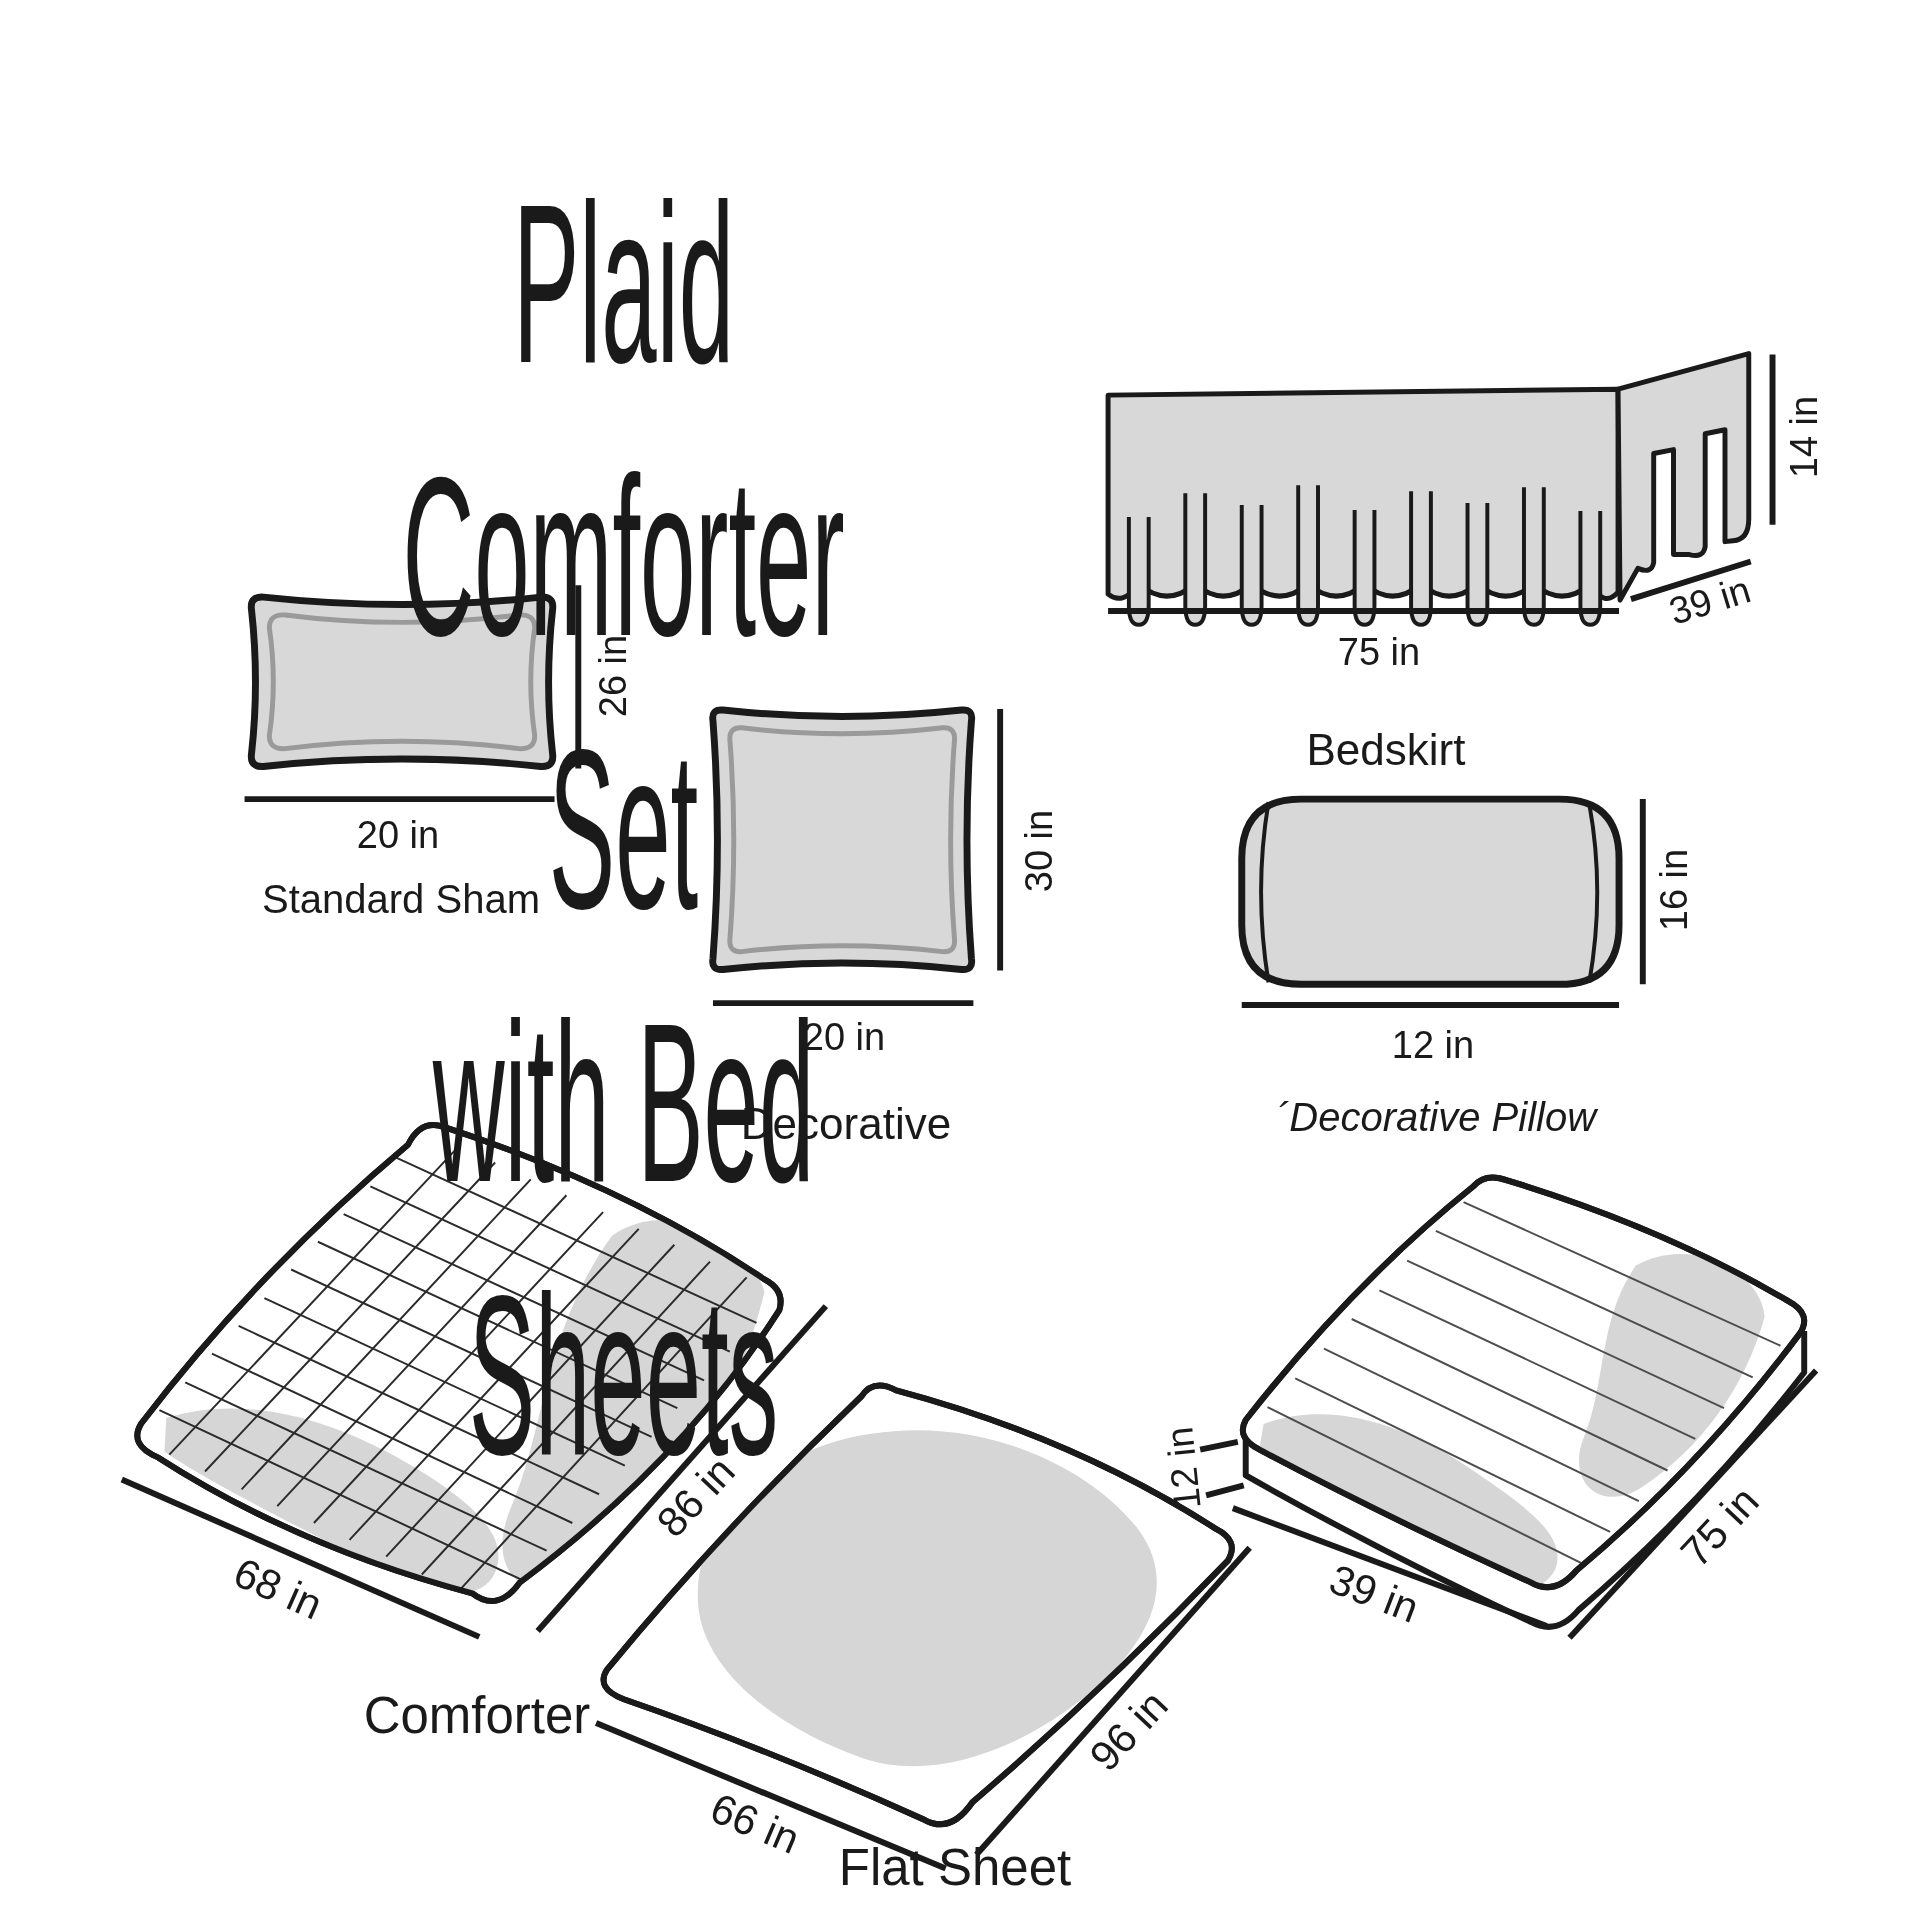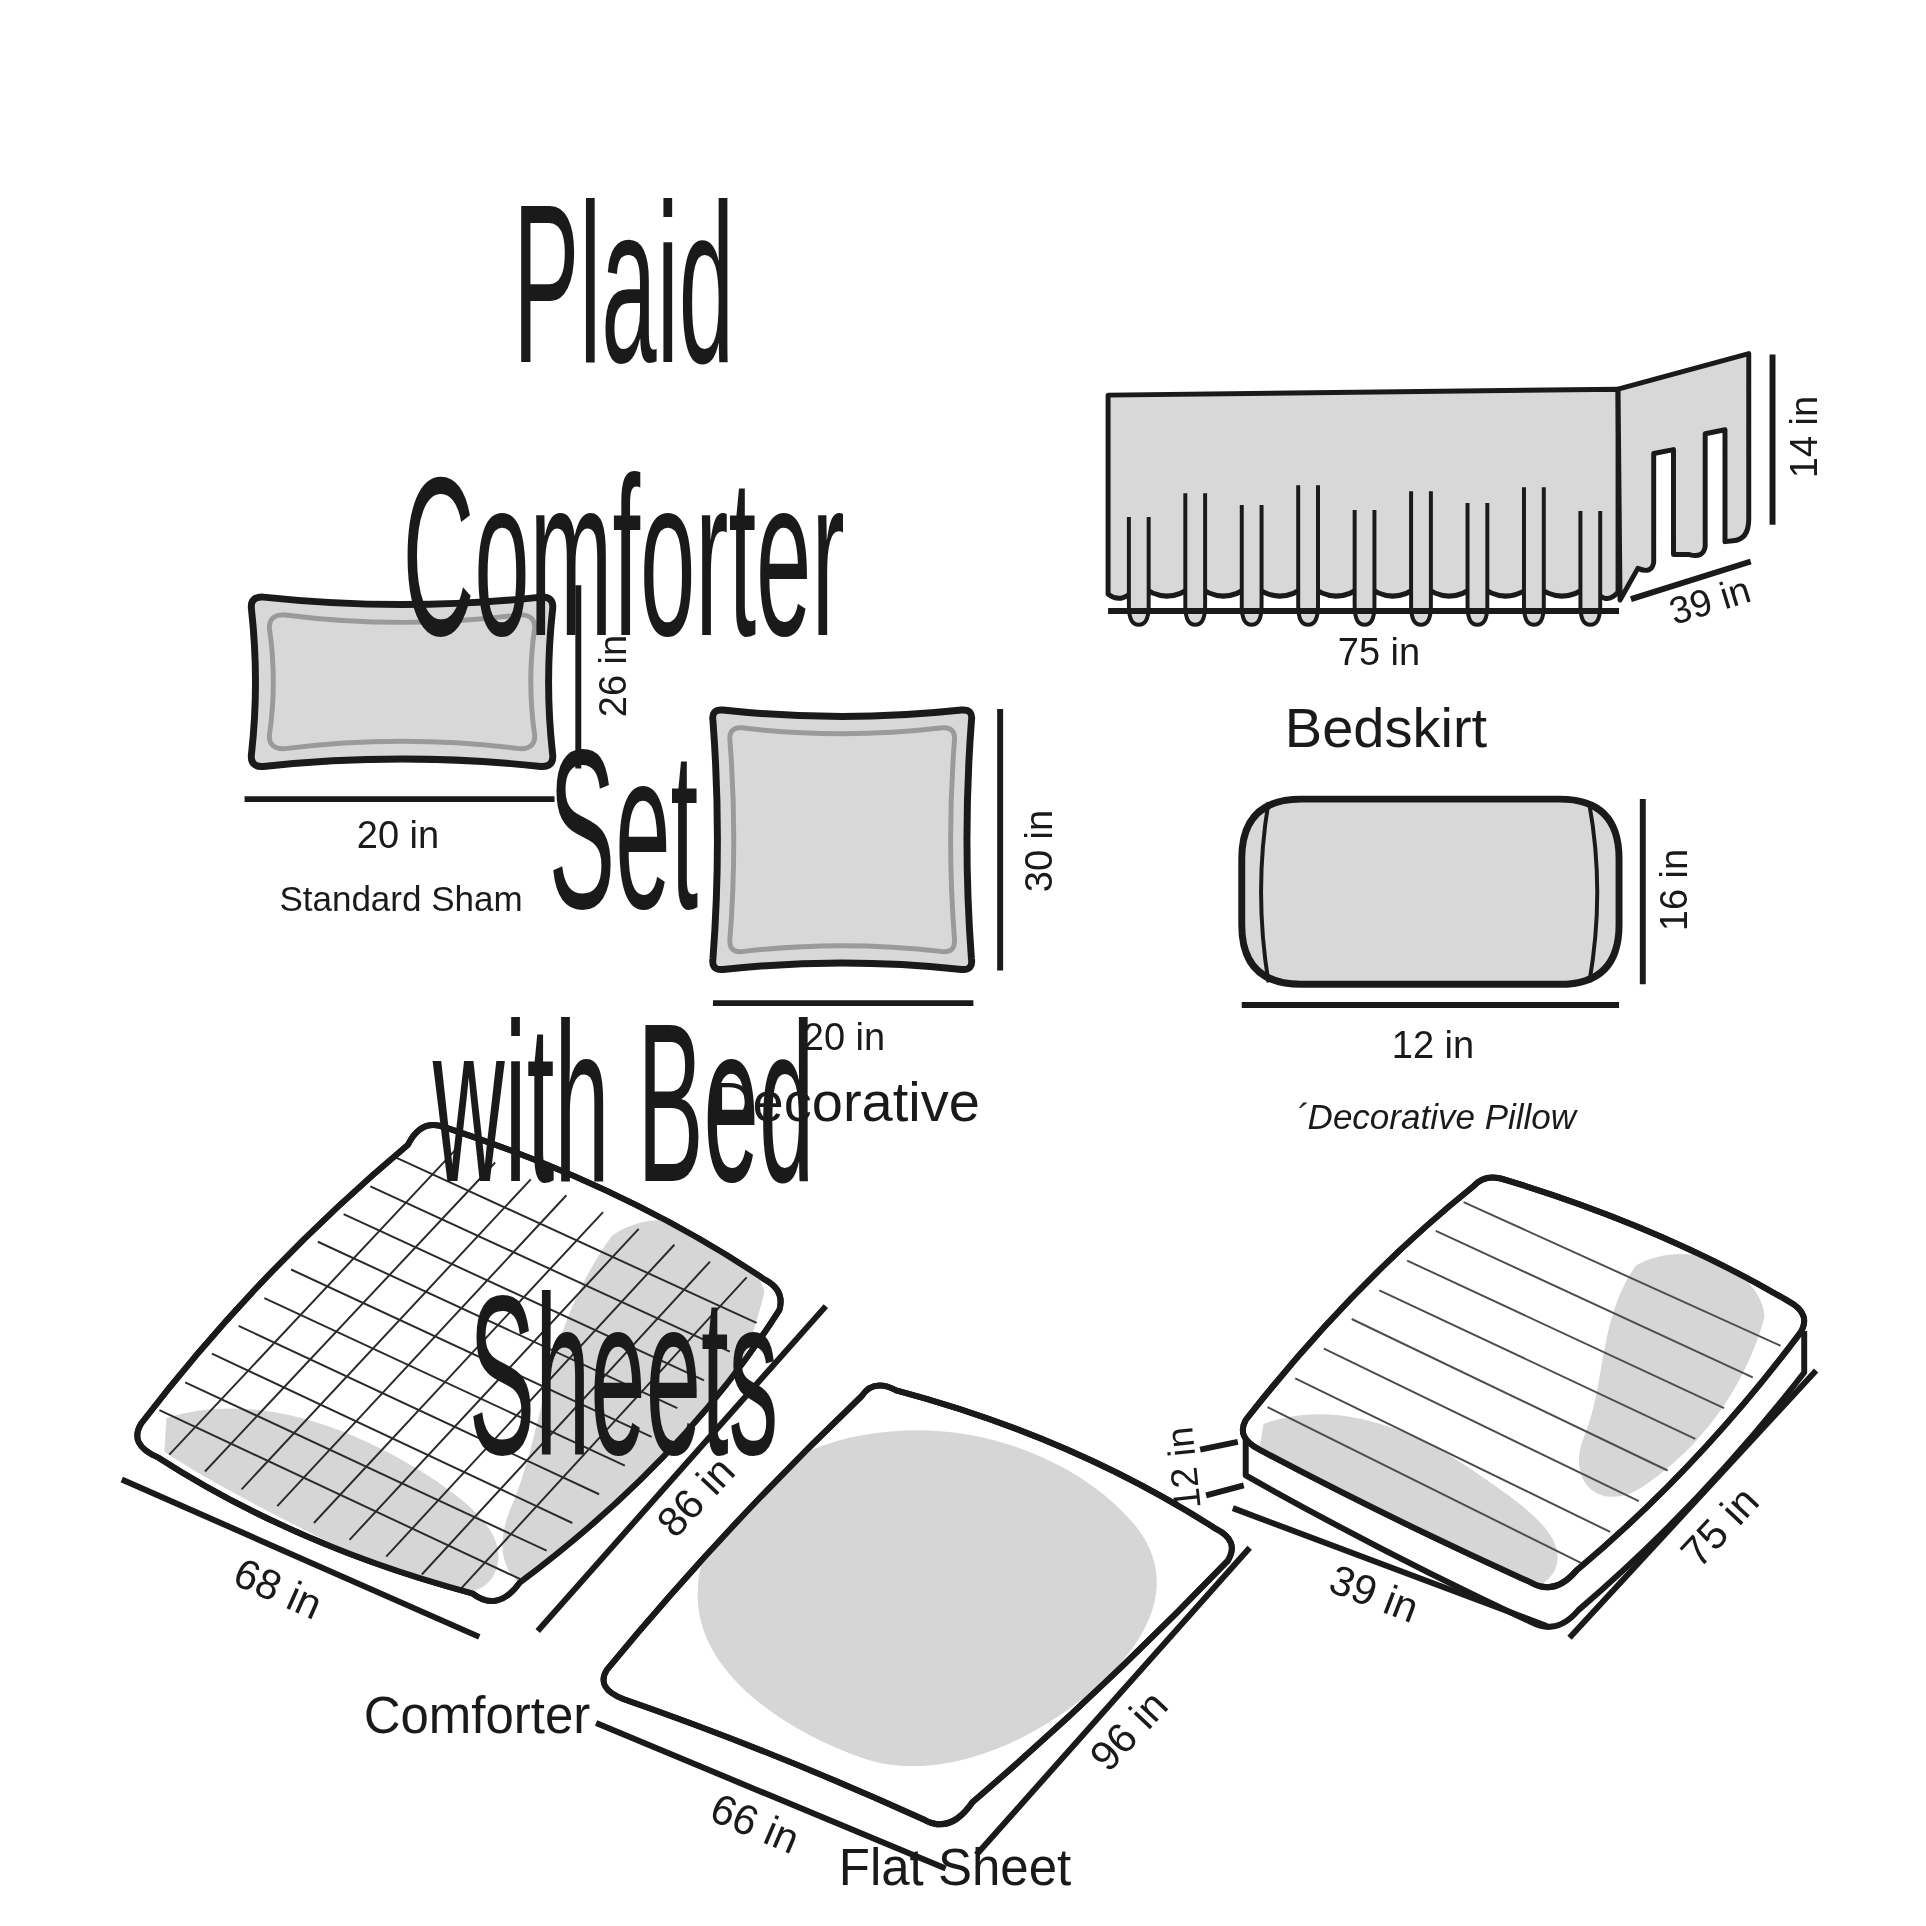--- a/index.html
+++ b/index.html
@@ -26,22 +26,22 @@
   .lbl{position:absolute;transform:translate(-50%,-50%);white-space:nowrap;}
   .r90n{transform:translate(-50%,-50%) rotate(-90deg);}
   .r96n{transform:translate(-50%,-50%) rotate(-96deg);}
   .r17n{transform:translate(-50%,-50%) rotate(-17deg);}
   .r47n{transform:translate(-50%,-50%) rotate(-47deg);}
   .r21{transform:translate(-50%,-50%) rotate(21deg);}
   .r23{transform:translate(-50%,-50%) rotate(23deg);}
   .r24{transform:translate(-50%,-50%) rotate(24deg);}
   .dimS{font-size:38px;}
   .dimL{font-size:42px;}
-  .nameS{font-size:35px;}
-  .nameM{font-size:56px;}
+  .nameS{font-size:40px;}
+  .nameM{font-size:44px;margin-top:23px;}
   .nameL{font-size:51px;}
 
   .title{position:absolute;left:-20px;top:147px;width:1287px;text-align:center;
          font-size:226px;line-height:273px;transform:scaleX(0.44);}
 </style>
 </head>
 <body>
 
 <div class="stage">
 

